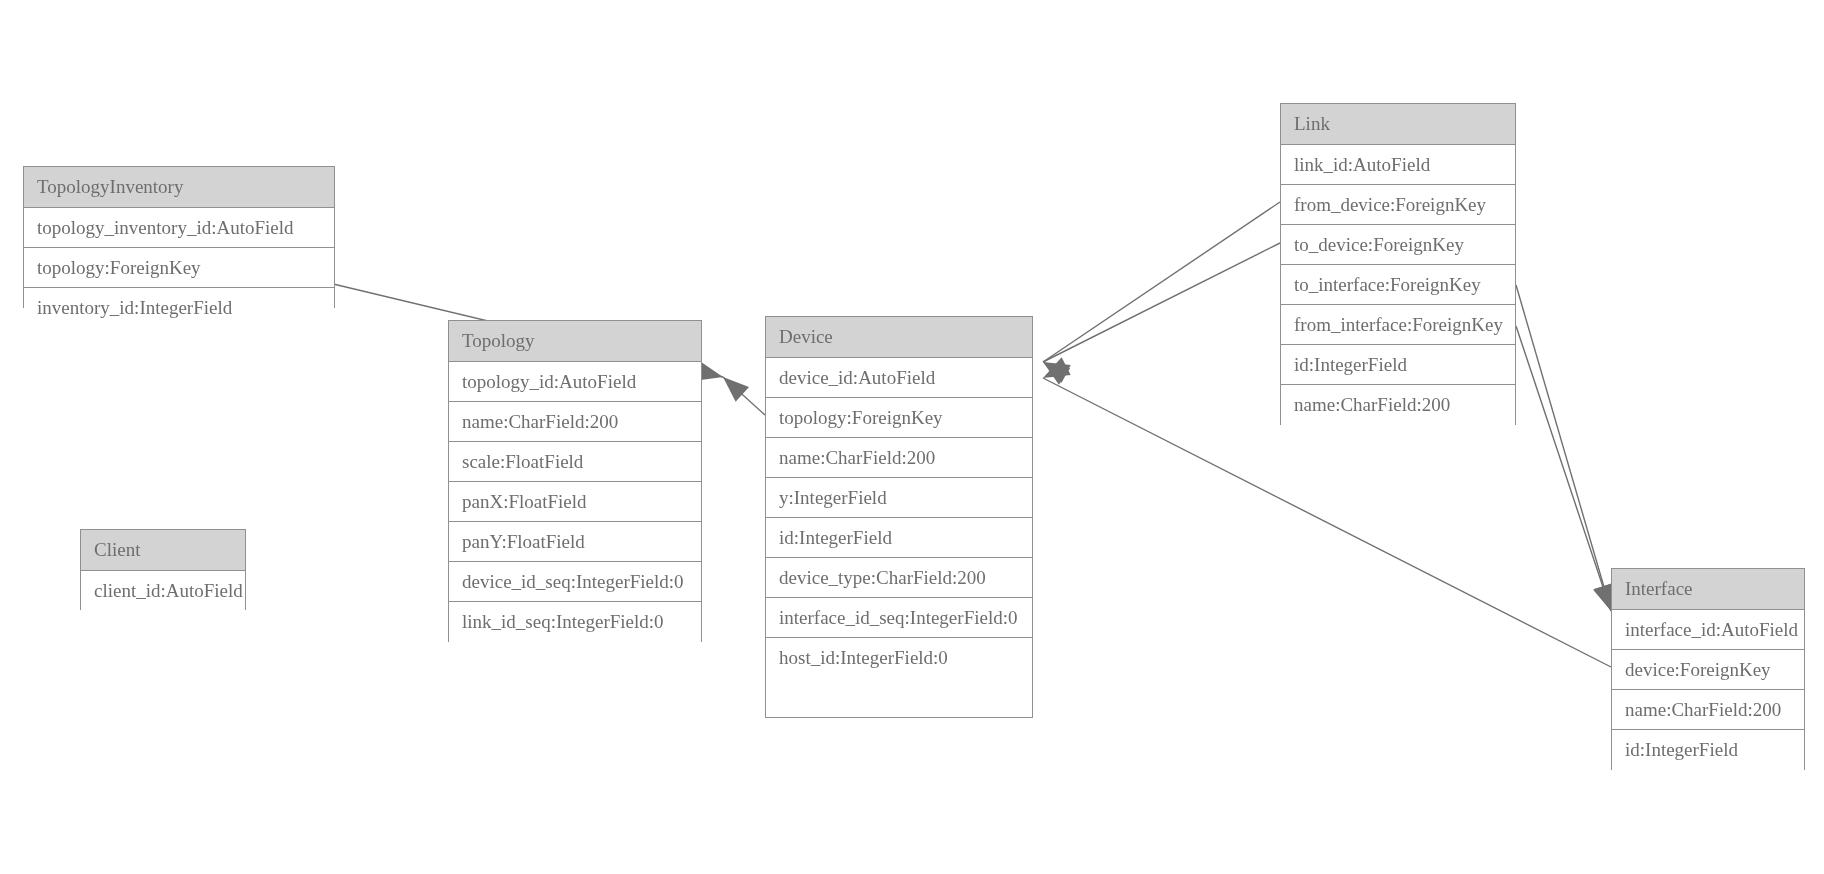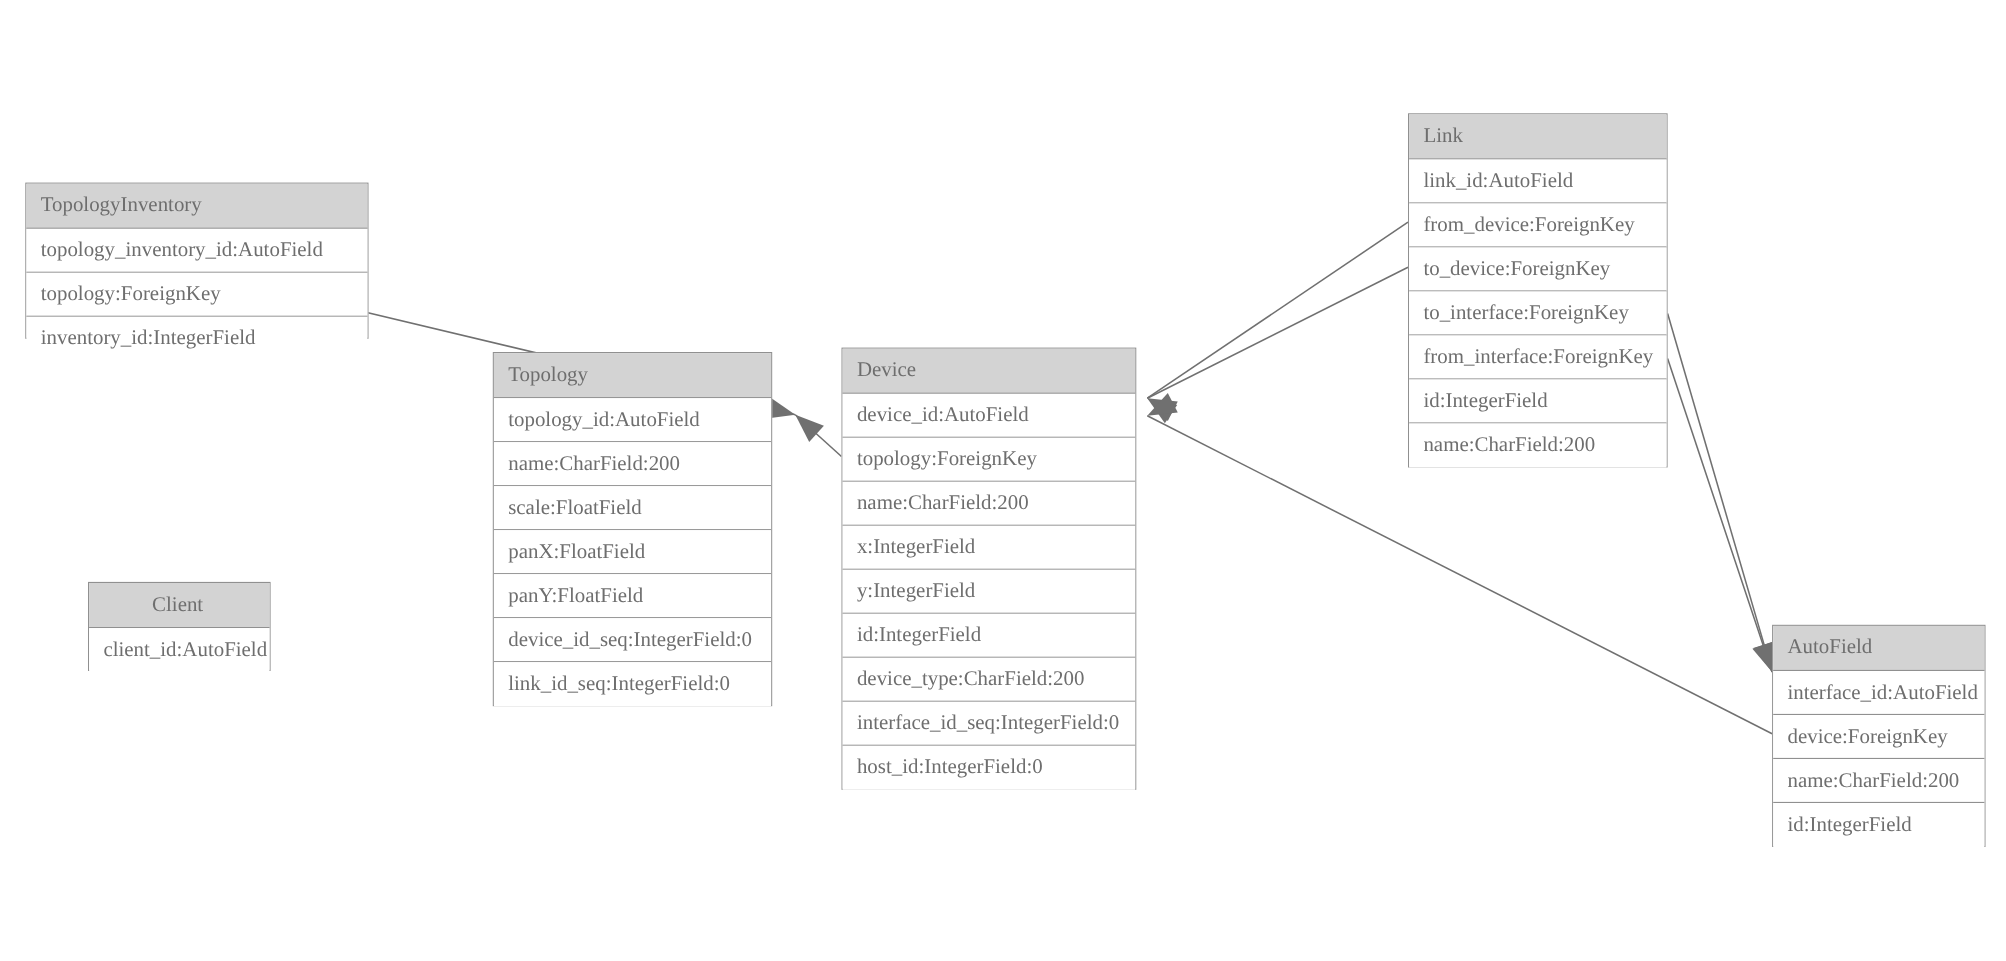--- a/index.html
+++ b/index.html
@@ -108,48 +108,47 @@
         <li class="attr">device_id_seq:IntegerField:0</li>
         <li class="attr">link_id_seq:IntegerField:0</li>
       </ul>
     </div>
     <div class="entity" style="left: 765px; top: 316px; width: 268px; height: 402px;">
       <div class="entity-header">Device</div>
       <ul class="attr-list">
         <li class="attr">device_id:AutoField</li>
         <li class="attr">topology:ForeignKey</li>
         <li class="attr">name:CharField:200</li>
-        <li class="attr">x:IntegerField</li>
         <li class="attr">y:IntegerField</li>
         <li class="attr">id:IntegerField</li>
         <li class="attr">device_type:CharField:200</li>
         <li class="attr">interface_id_seq:IntegerField:0</li>
         <li class="attr">host_id:IntegerField:0</li>
       </ul>
     </div>
-    <div class="entity" style="left: 80px; top: 529px; width: 166px; height: 81px; text-align: center;">
+    <div class="entity" style="left: 80px; top: 529px; width: 166px; height: 81px;">
       <div class="entity-header">Client</div>
       <ul class="attr-list">
         <li class="attr">client_id:AutoField</li>
       </ul>
     </div>
     <div class="entity" style="left: 1280px; top: 103px; width: 236px; height: 322px;">
       <div class="entity-header">Link</div>
       <ul class="attr-list">
         <li class="attr">link_id:AutoField</li>
         <li class="attr">from_device:ForeignKey</li>
         <li class="attr">to_device:ForeignKey</li>
         <li class="attr">to_interface:ForeignKey</li>
         <li class="attr">from_interface:ForeignKey</li>
         <li class="attr">id:IntegerField</li>
         <li class="attr">name:CharField:200</li>
       </ul>
     </div>
     <div class="entity" style="left: 1611px; top: 568px; width: 194px; height: 202px;">
-      <div class="entity-header">AutoField</div>
+      <div class="entity-header">Interface</div>
       <ul class="attr-list">
         <li class="attr">interface_id:AutoField</li>
         <li class="attr">device:ForeignKey</li>
         <li class="attr">name:CharField:200</li>
         <li class="attr">id:IntegerField</li>
       </ul>
     </div>
   </div>
 
 </body></html>

